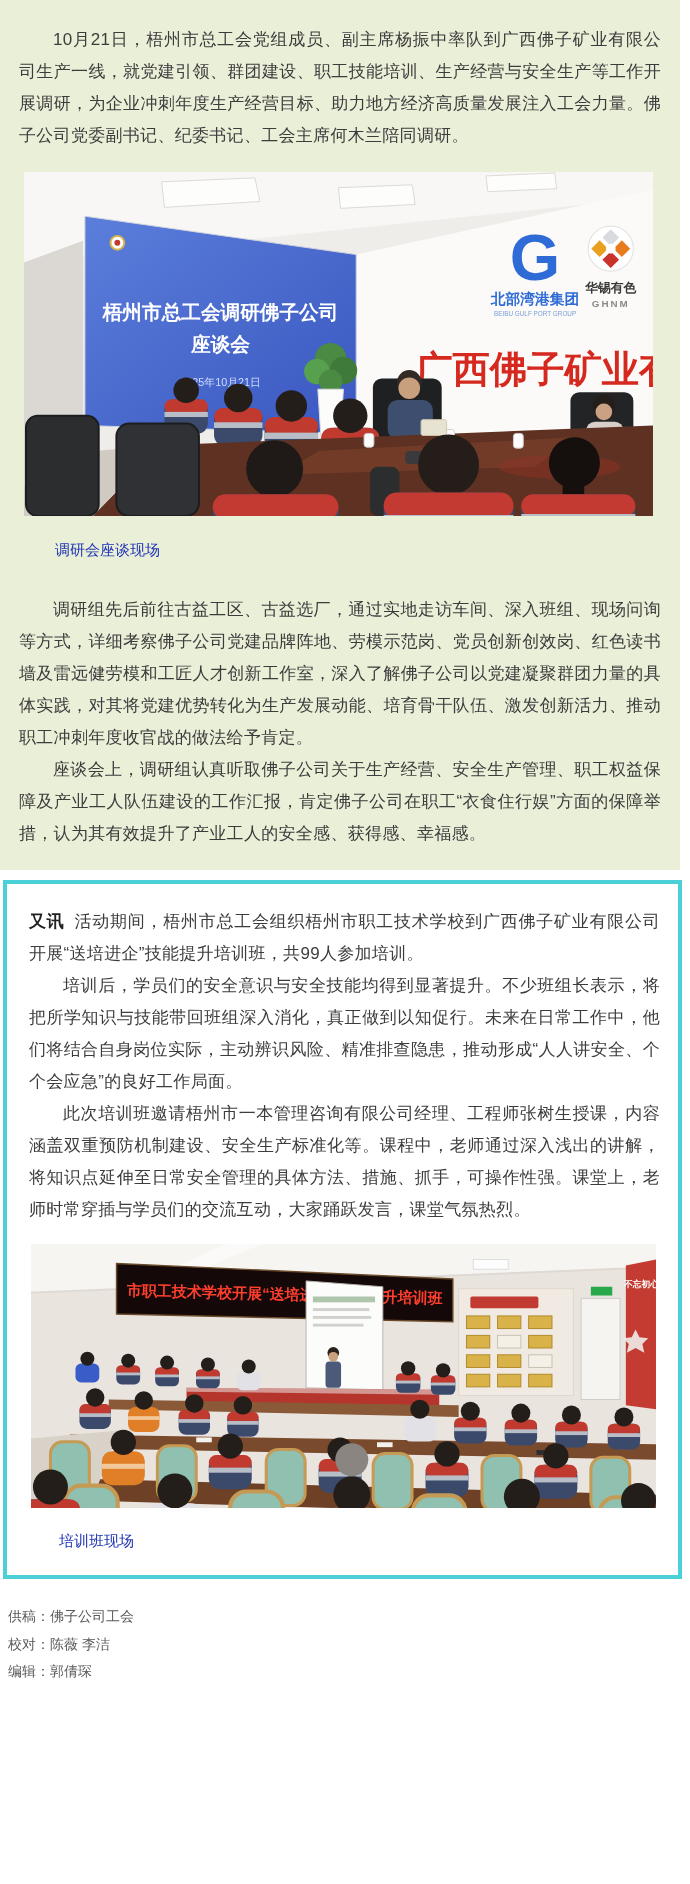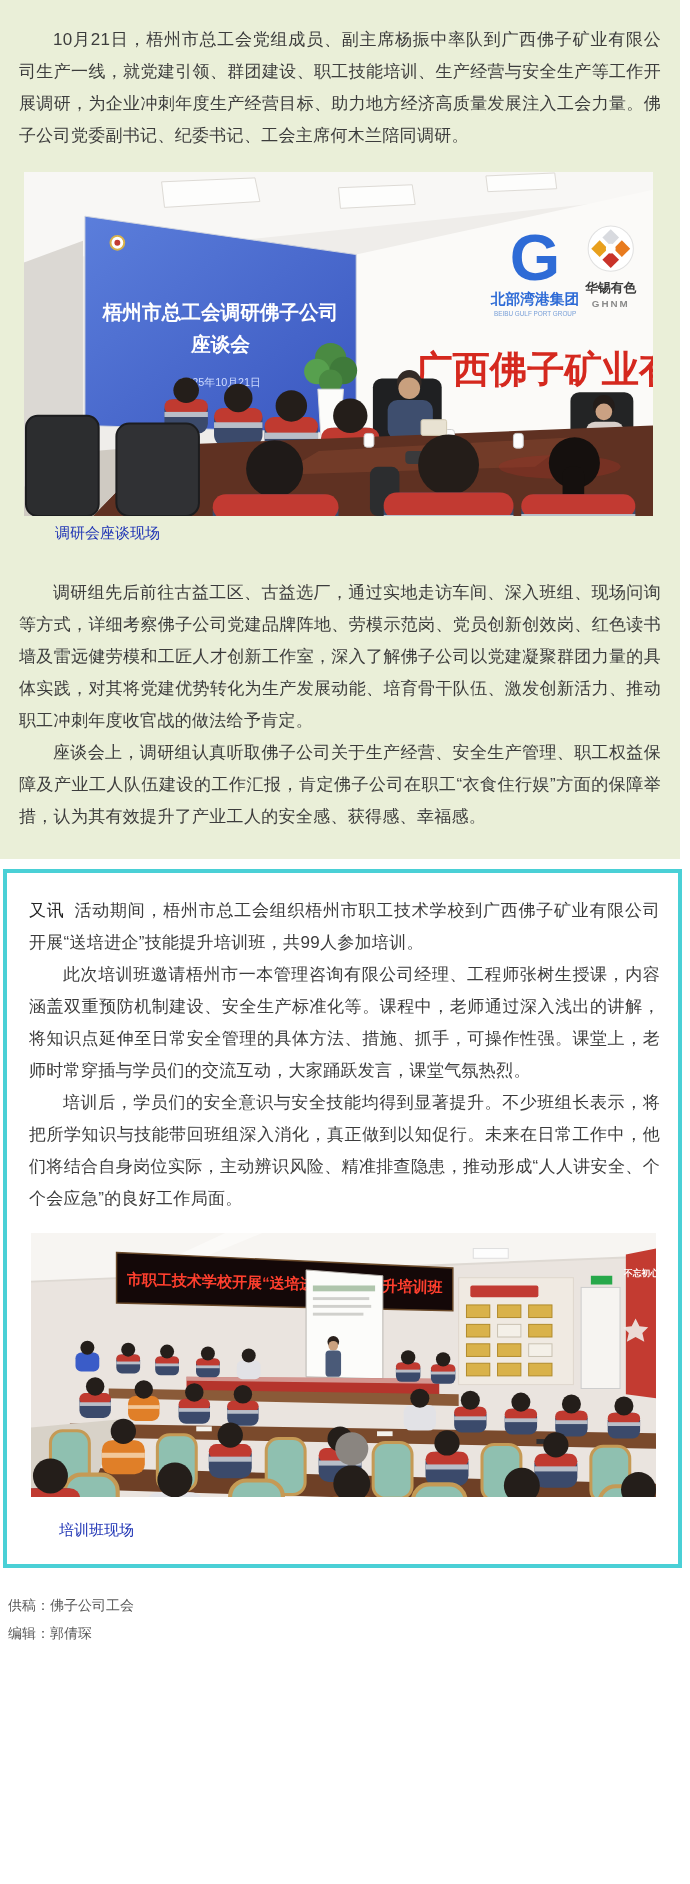--- a/index.html
+++ b/index.html
@@ -8,53 +8,53 @@
     background:#ffffff;
     font-family:"Liberation Sans", sans-serif;
     overflow-x:hidden;
     -webkit-font-smoothing:antialiased;
   }
   .page{width:690px;}
   
   .section-green{
     background:#eaefd8;
     margin:0 10px 0 0;
-    padding:24px 0 26px 0;
+    padding:24px 0 20px 0;
   }
   p.body-text{
     margin:0 19px;
     font-size:17px;
     line-height:32px;
     color:#3c3c3c;
     text-indent:2em;
     text-align:justify;
     letter-spacing:.3px;
   }
   figure.photo{
     margin:20px 27px 0 24px;
     padding:0;
     line-height:0;
   }
   figure.photo svg{display:block;width:100%;height:auto;}
   .caption{
-    margin:6px 0 34px 55px;
+    margin:23px 0 34px 55px;
     font-size:15px;
     color:#1f34b5;
     line-height:21px;
   }
   
   .section-box{
     margin:10px 8px 0 3px;
     border:4px solid #4ad0d6;
     background:#ffffff;
     padding:22px 16px 14px 20px;
   }
   .section-box p.body-text{margin:0 2px;}
   .section-box p.lead{text-indent:0;}
-  .lead b{color:#222;font-weight:normal;margin-right:10px;}
+  .lead b{color:#222;font-weight:bold;margin-right:10px;}
   .section-box figure.photo{margin:18px 6px 0 4px;}
   .section-box .caption{margin:22px 0 10px 32px;}
   
   .credits{
     padding:22px 0 6px 4px;
   }
   .credit-line{
     font-size:14px;
     color:#595959;
     line-height:23.5px;
@@ -195,22 +195,22 @@
     <div class="caption">调研会座谈现场</div>
 
     <p class="body-text">调研组先后前往古益工区、古益选厂，通过实地走访车间、深入班组、现场问询等方式，详细考察佛子公司党建品牌阵地、劳模示范岗、党员创新创效岗、红色读书墙及雷远健劳模和工匠人才创新工作室，深入了解佛子公司以党建凝聚群团力量的具体实践，对其将党建优势转化为生产发展动能、培育骨干队伍、激发创新活力、推动职工冲刺年度收官战的做法给予肯定。</p>
     <p class="body-text">座谈会上，调研组认真听取佛子公司关于生产经营、安全生产管理、职工权益保障及产业工人队伍建设的工作汇报，肯定佛子公司在职工“衣食住行娱”方面的保障举措，认为其有效提升了产业工人的安全感、获得感、幸福感。</p>
   </div>
 
   <div class="section-box">
     <p class="body-text lead">
       <b>又讯</b><span>活动期间，梧州市总工会组织梧州市职工技术学校到广西佛子矿业有限公司开展“送培进企”技能提升培训班，共99人参加培训。</span>
     </p>
+    <p class="body-text">培训后，学员们的安全意识与安全技能均得到显著提升。不少班组长表示，将把所学知识与技能带回班组深入消化，真正做到以知促行。未来在日常工作中，他们将结合自身岗位实际，主动辨识风险、精准排查隐患，推动形成“人人讲安全、个个会应急”的良好工作局面。</p>
     <p class="body-text">此次培训班邀请梧州市一本管理咨询有限公司经理、工程师张树生授课，内容涵盖双重预防机制建设、安全生产标准化等。课程中，老师通过深入浅出的讲解，将知识点延伸至日常安全管理的具体方法、措施、抓手，可操作性强。课堂上，老师时常穿插与学员们的交流互动，大家踊跃发言，课堂气氛热烈。</p>
-    <p class="body-text">培训后，学员们的安全意识与安全技能均得到显著提升。不少班组长表示，将把所学知识与技能带回班组深入消化，真正做到以知促行。未来在日常工作中，他们将结合自身岗位实际，主动辨识风险、精准排查隐患，推动形成“人人讲安全、个个会应急”的良好工作局面。</p>
 
     <figure class="photo">
       <svg viewBox="0 0 643 272" xmlns="http://www.w3.org/2000/svg">
 
         <rect x="0" y="0" width="643" height="272" fill="#eae4df"></rect>
         <polygon points="0,0 643,0 643,24 0,50" fill="#f7f5f2"></polygon>
         <polygon points="200,0 238,0 122,48 92,50" fill="#fbfaf8"></polygon>
         <line x1="0" y1="50" x2="643" y2="24" stroke="#ded9d3" stroke-width="2"></line>
         <rect x="455" y="16" width="36" height="10" fill="#fdfdfd" stroke="#dddddd"></rect>
 
@@ -304,16 +304,17 @@
           <use href="#wk-n" transform="translate(505,260) scale(1.85)"></use>
           <use href="#wk-n" transform="translate(625,264) scale(1.8)"></use>
         </g>
       </svg>
     </figure>
     <div class="caption">培训班现场</div>
   </div>
 
   <div class="credits">
     <p class="credit-line">供稿：佛子公司工会</p>
+    <p class="credit-line">校对：陈薇  李洁</p>
     <p class="credit-line">编辑：郭倩琛</p>
   </div>
 
 </div>
 
 </body></html>

